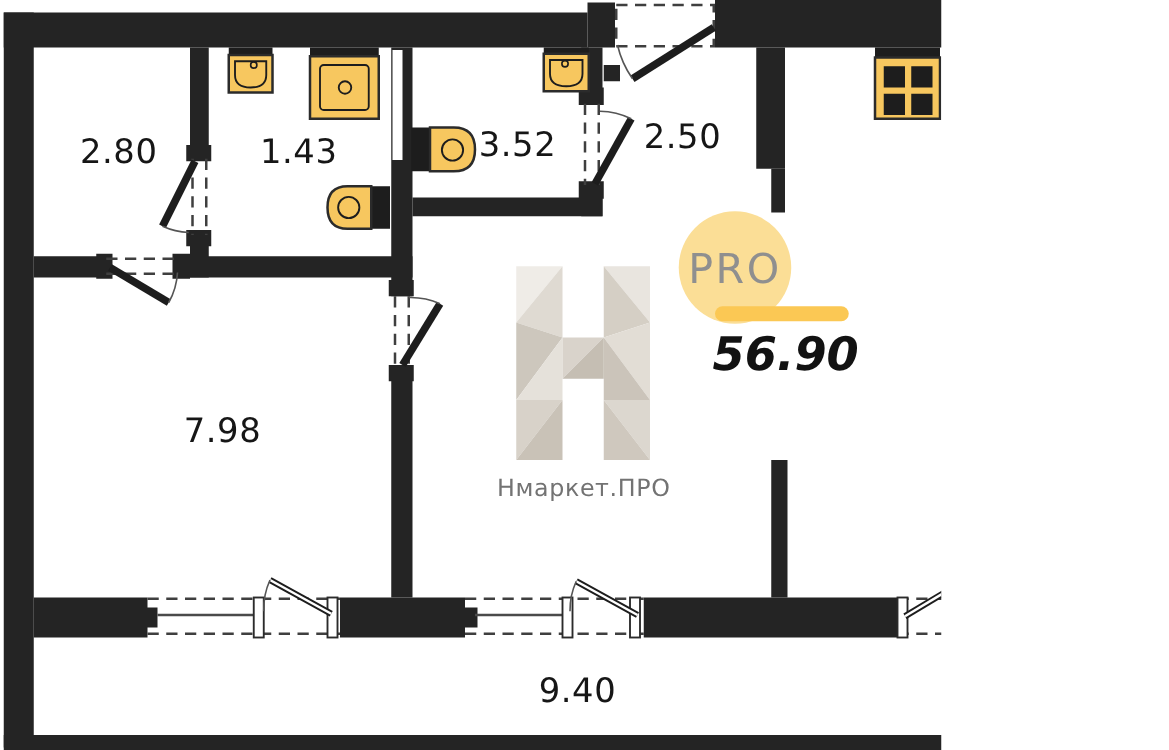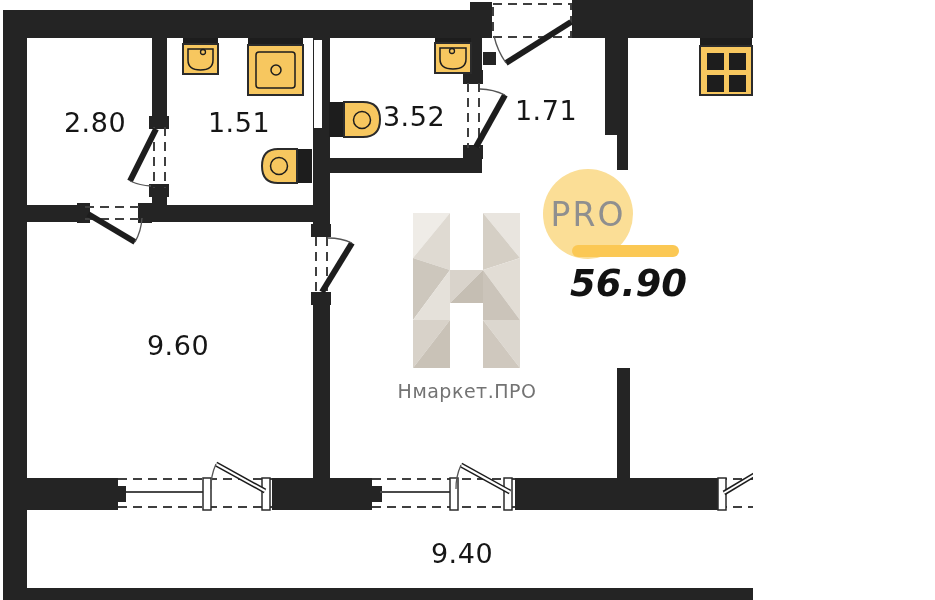--- a/index.html
+++ b/index.html
@@ -205,24 +205,24 @@
     <polygon points="520,258 520,320 483,270" fill="#E2DDD5"></polygon>
     <polygon points="483,270 520,320 483,320" fill="#CBC4BA"></polygon>
     <polygon points="483,320 520,320 520,368" fill="#DCD7CF"></polygon>
     <polygon points="483,320 520,368 483,368" fill="#CFC8BE"></polygon>
     <polygon points="450,270 483,270 450,303" fill="#D9D3CB"></polygon>
     <polygon points="483,270 483,303 450,303" fill="#C5BEB3"></polygon>
   </g>
 </svg>
 
   <span class="label" style="left:95px;top:122px">2.80</span>
-  <span class="label" style="left:239px;top:122px">1.51</span>
+  <span class="label" style="left:239px;top:122px">1.43</span>
   <span class="label" style="left:414px;top:116px">3.52</span>
-  <span class="label" style="left:546px;top:110px">1.71</span>
-  <span class="label" style="left:178px;top:345px">9.60</span>
+  <span class="label" style="left:546px;top:110px">2.50</span>
+  <span class="label" style="left:178px;top:345px">7.98</span>
   <span class="label" style="left:462px;top:553px">9.40</span>
 
   <div class="badge-circle">
     <span class="badge-text">PRO</span>
   </div>
   <div class="badge-bar"></div>
   <div class="total-area">56.90</div>
   <div class="watermark">Нмаркет.ПРО</div>
 
 </div>

